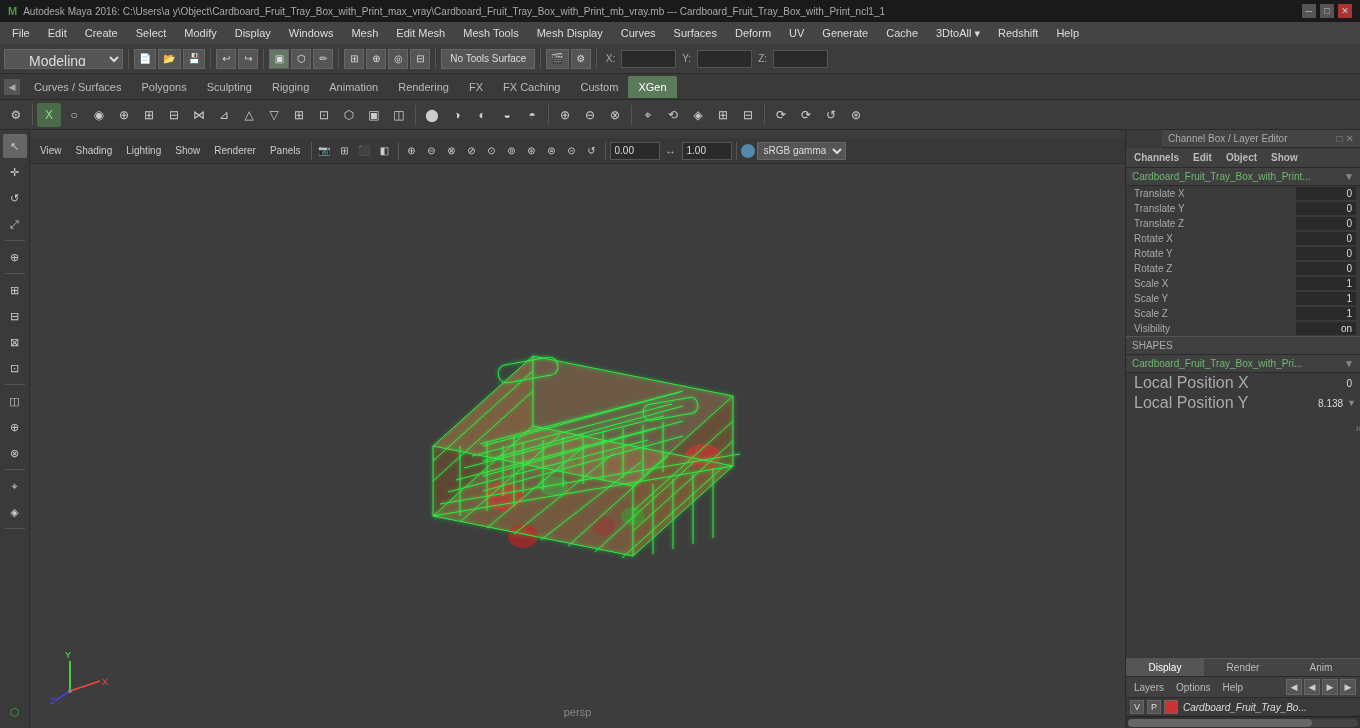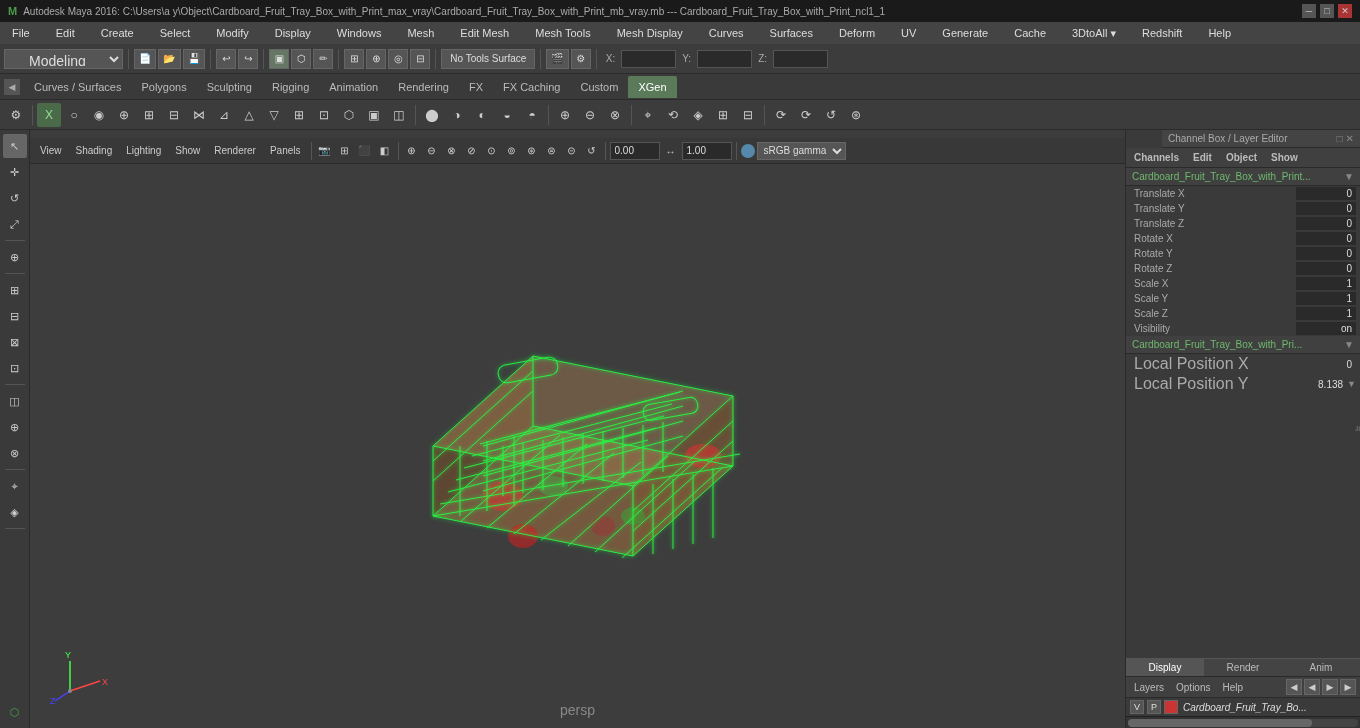--- a/index.html
+++ b/index.html
@@ -9,21 +9,21 @@
     #titlebar {
       width: 100%; height: 22px; background: #1a1a1a; display: flex; align-items: center; justify-content: space-between;
       padding: 0 8px; color: #aaa; font-size: 10px;
     }
     #titlebar .title-left { display: flex; align-items: center; gap: 6px; }
     #titlebar .win-controls { display: flex; gap: 4px; }
     #titlebar .win-btn { width: 14px; height: 14px; background: #555; border: none; color: #ccc; font-size: 9px; cursor: pointer; display: flex; align-items: center; justify-content: center; }
 
     
     #menubar {
-      width: 100%; height: 22px; background: #444444; display: flex; align-items: center; padding: 0 4px; gap: 10px;
+      width: 100%; height: 22px; background: #444444; display: flex; align-items: center; padding: 0 4px; gap: 2px;
     }
     .menu-item { padding: 2px 8px; font-size: 11px; color: #ddd; cursor: pointer; border-radius: 2px; white-space: nowrap; }
 
     
     #toolbar1 {
       width: 100%; height: 30px; background: #3c3c3c; display: flex; align-items: center; padding: 0 4px; gap: 2px; border-bottom: 1px solid #2a2a2a;
     }
     .toolbar-separator { width: 1px; height: 20px; background: #555; margin: 0 3px; }
     .tb-dropdown { background: #555; border: 1px solid #666; color: #ddd; font-size: 14px; padding: 2px 20px; height: 20px; cursor: pointer; }
     .tb-btn { background: #555; border: 1px solid #666; color: #ddd; font-size: 10px; padding: 1px 4px; height: 20px; cursor: pointer; min-width: 20px; display: flex; align-items: center; justify-content: center; }
@@ -73,21 +73,21 @@
 
     
     #canvas-area {
       position: absolute; top: 26px; left: 0; right: 0; bottom: 0; background: #3d3d3d;
       display: flex; align-items: center; justify-content: center;
     }
 
     
     #persp-label {
       position: absolute; bottom: 10px; left: 50%; transform: translateX(-50%);
-      color: #888; font-size: 14px;
+      color: #888; font-size: 11px;
     }
 
     
     #axis-indicator {
       position: absolute; bottom: 20px; left: 20px;
     }
 
     
     #right-panel {
       width: 235px; background: #3a3a3a; border-left: 1px solid #2a2a2a; display: flex; flex-direction: column;
@@ -501,20 +501,23 @@
       </div>
       <div class="channel-row">
         <span class="channel-label">Scale Z</span>
         <input type="text" class="channel-value" value="1" style="">
       </div>
       <div class="channel-row">
         <span class="channel-label">Visibility</span>
         <input type="text" class="channel-value" value="on" style="">
       </div>
 
+      <div id="shapes-header">
+        <span>SHAPES</span>
+      </div>
       <div id="shapes-obj-name">
         <span>Cardboard_Fruit_Tray_Box_with_Pri...</span>
         <span style="float:right; color:#888; cursor:pointer;">▼</span>
       </div>
       <div class="local-row">
         <span class="local-label">Local Position X</span>
         <span class="local-value">0</span>
       </div>
       <div class="local-row">
         <span class="local-label">Local Position Y</span>

